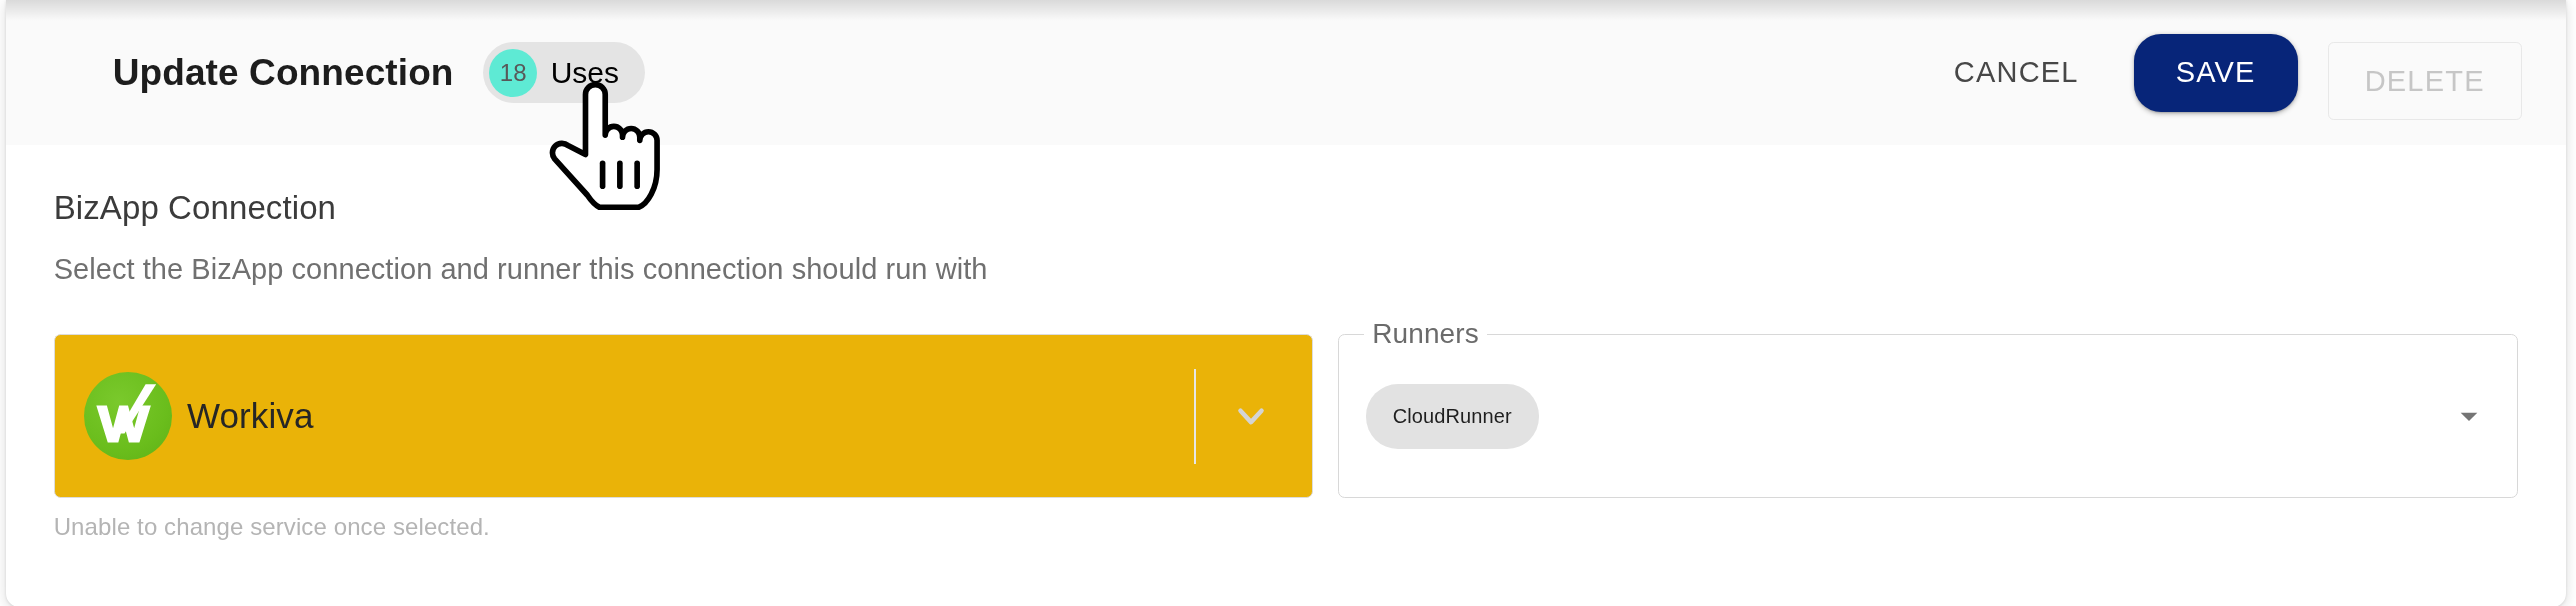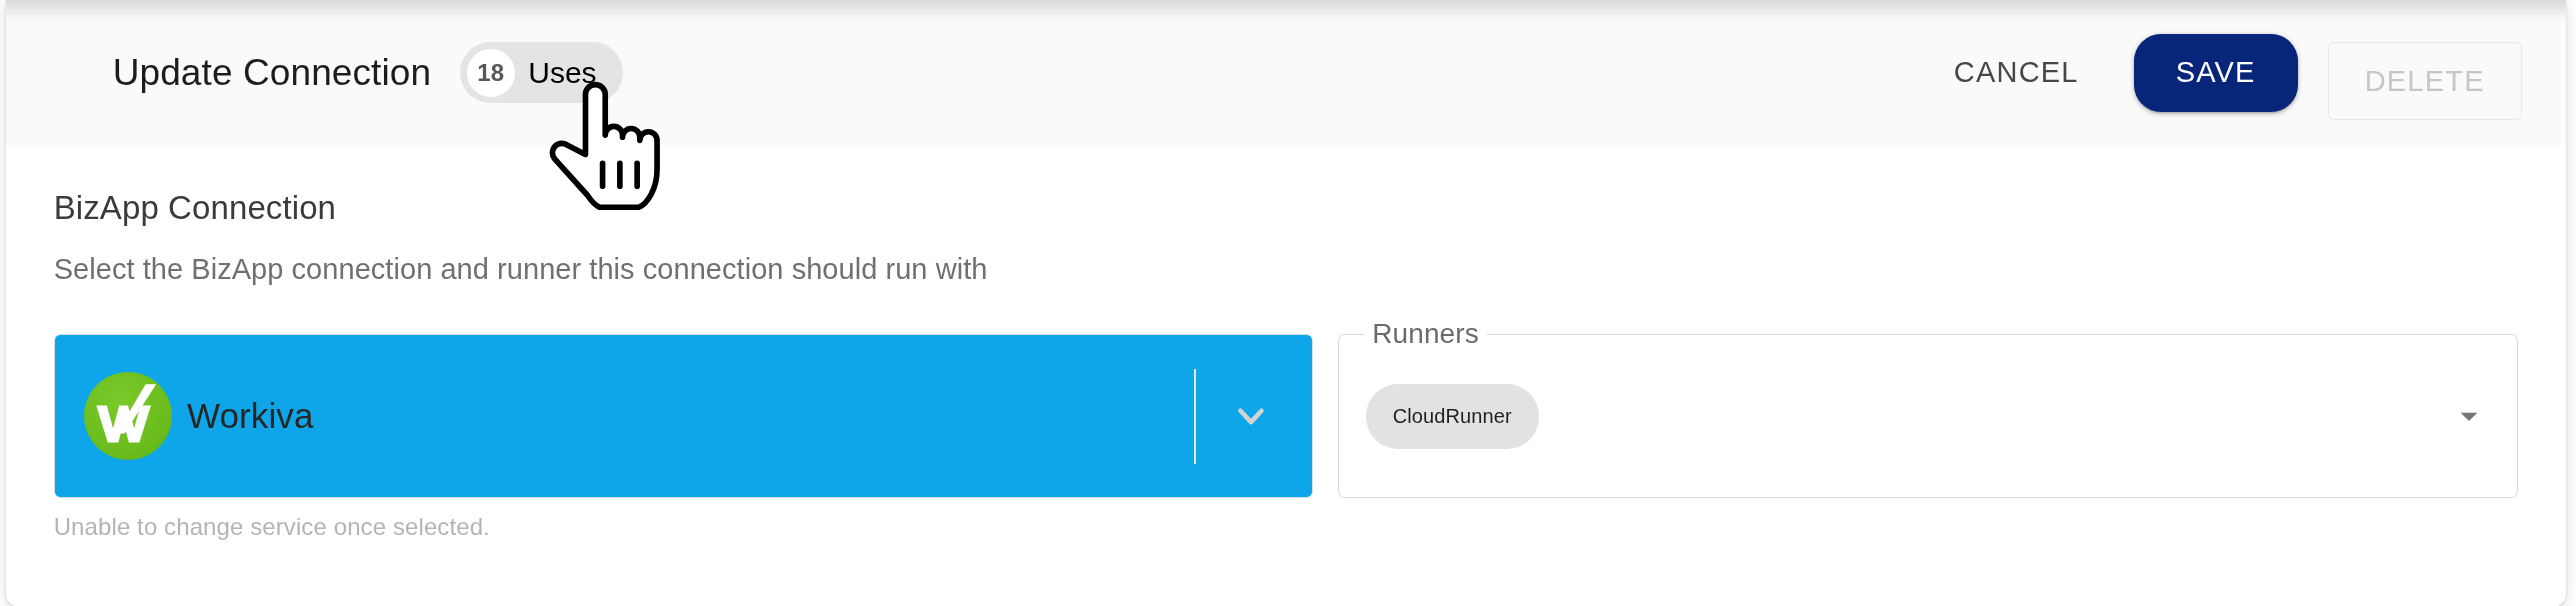--- a/index.html
+++ b/index.html
@@ -40,21 +40,21 @@
     position: absolute;
     left: 0; top: 0;
     width: 100%;
     height: 21px;
     background: linear-gradient(to bottom, rgba(0,0,0,0.13), rgba(0,0,0,0.0));
     pointer-events: none;
   }
 
   #header-title {
     font-size: 37px;
-    font-weight: 400;
+    font-weight: 700;
     color: #1d1d1d;
     letter-spacing: 0.1px;
     white-space: nowrap;
   }
 
   
   #uses-chip {
     margin-left: 29px;
     height: 61px;
     border-radius: 30.5px;
@@ -63,28 +63,27 @@
     align-items: center;
     padding-right: 26px;
     flex: none;
   }
   #uses-chip-avatar {
     width: 48px;
     height: 48px;
     margin-left: 6.7px;
     margin-right: 13.4px;
     border-radius: 50%;
-    background: #ffffff;
+    background: #5eead4;
     color: #585858;
     font-size: 24px;
     display: flex;
     align-items: center;
     justify-content: center;
     letter-spacing: 0.2px;
-    font-weight: bold;
   }
   #uses-chip-label {
     font-size: 30px;
     color: #000000;
     white-space: nowrap;
   }
 
   #header-spacer { flex: 1 1 auto; }
 
   
@@ -155,21 +154,21 @@
   }
 
   
   #service-field-wrap { width: 1259px; flex: none; }
 
   #service-autocomplete {
     position: relative;
     height: 164px;
     border: 1.9px solid #dcdcdc;
     border-radius: 6.7px;
-    background: #0ea5e9;
+    background: #eab308;
     display: flex;
     align-items: center;
     padding-left: 29px;
     cursor: pointer;
   }
   #service-logo {
     width: 88px;
     height: 88px;
     border-radius: 50%;
     background: radial-gradient(circle at 40% 34%, #7ac92c 0%, #6abd1c 62%, #5eb016 100%);

